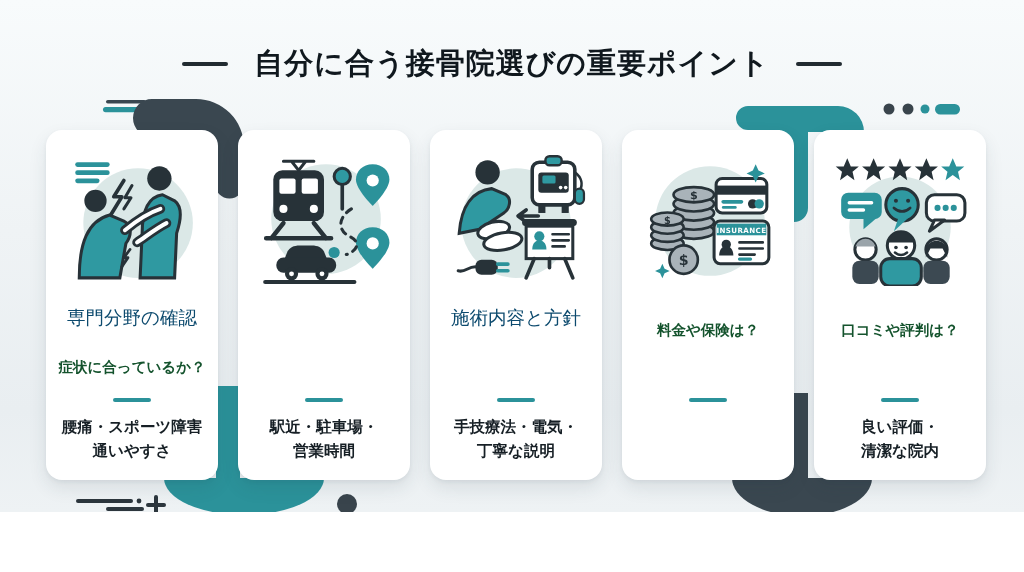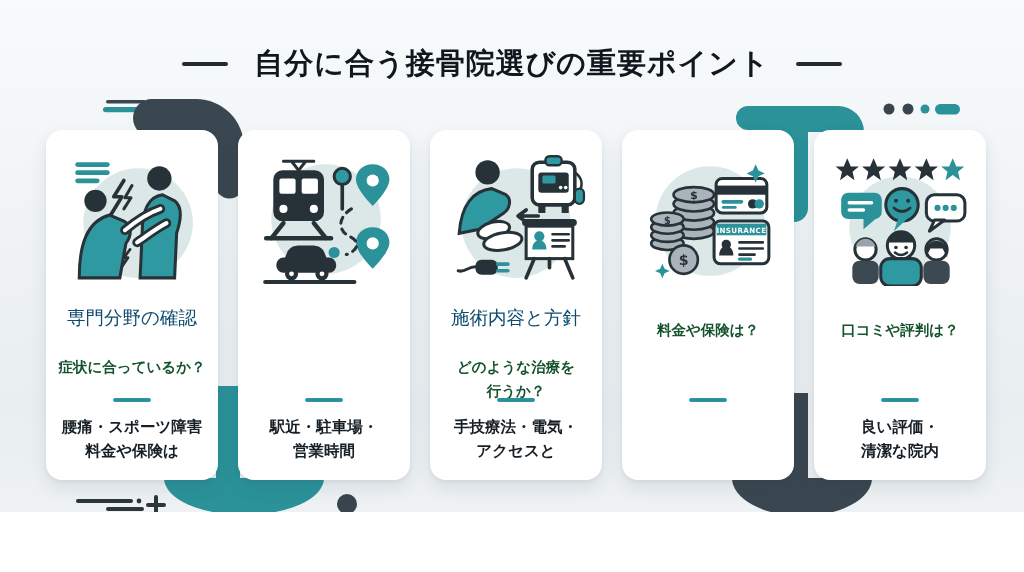--- a/index.html
+++ b/index.html
@@ -124,21 +124,21 @@
           <path d="M104 78 C94 83 84 91 75 97" stroke="#ffffff" stroke-width="4" fill="none" stroke-linecap="round"></path>
           <path d="M68 104 L62 112 L66 112 L60 121" stroke="#273238" stroke-width="2.8" fill="none" stroke-linejoin="round" stroke-linecap="round"></path>
         </svg>
       </div>
       <div class="card-body">
         <h2 class="card-title">専門分野の確認</h2>
         <p class="card-question">症状に合っているか？</p>
       </div>
       <div class="divider"></div>
       <p class="card-detail">腰痛・スポーツ障害
-料金や保険は</p>
+通いやすさ</p>
     </section>
 
     <section class="card">
       <div class="icon-wrap">
         <svg viewBox="0 0 140 140">
           <circle cx="72" cy="74" r="54" fill="#dbe8e7"></circle>
           <path d="M30 17 L60 17 M38 17 L45 26 M52 17 L45 26" stroke="#273238" stroke-width="3" fill="none" stroke-linecap="round"></path>
           <rect x="20" y="26" width="50" height="50" rx="9" fill="#273238"></rect>
           <rect x="26" y="34" width="16" height="15" rx="2" fill="#ffffff"></rect>
           <rect x="48" y="34" width="16" height="15" rx="2" fill="#ffffff"></rect>
@@ -194,26 +194,24 @@
           <path d="M86 104 c0-7 4.5-9 7-9 c2.5 0 7 2 7 9 Z" fill="#2b929a"></path>
           <path d="M106 89 H122 M106 95 H122 M106 101 H118" stroke="#273238" stroke-width="2.6" stroke-linecap="round"></path>
           <path d="M88 113 L80 132 M118 113 L126 132 M103 113 L103 122" stroke="#273238" stroke-width="3.6" stroke-linecap="round"></path>
           <rect x="30" y="114" width="22" height="15" rx="6" fill="#273238"></rect>
           <path d="M52 118.5 H62 M52 125 H62" stroke="#2b929a" stroke-width="3.6" stroke-linecap="round"></path>
           <path d="M30 121 C22 121 20 127 13 125" stroke="#273238" stroke-width="3" fill="none" stroke-linecap="round"></path>
         </svg>
       </div>
       <div class="card-body">
         <h2 class="card-title">施術内容と方針</h2>
-        <p class="card-question">どのような治療を
-行うか？</p>
       </div>
       <div class="divider"></div>
       <p class="card-detail">手技療法・電気・
-アクセスと</p>
+丁寧な説明</p>
     </section>
 
     <section class="card">
       <div class="icon-wrap">
         <svg viewBox="0 0 140 140">
           <circle cx="72" cy="76" r="54" fill="#dbe8e7"></circle>
           <g fill="#a9b3b9" stroke="#273238" stroke-width="2.6">
             <ellipse cx="56" cy="86" rx="20" ry="7.5"></ellipse>
               <ellipse cx="56" cy="77" rx="20" ry="7.5"></ellipse>
             <ellipse cx="56" cy="68" rx="20" ry="7.5"></ellipse>

